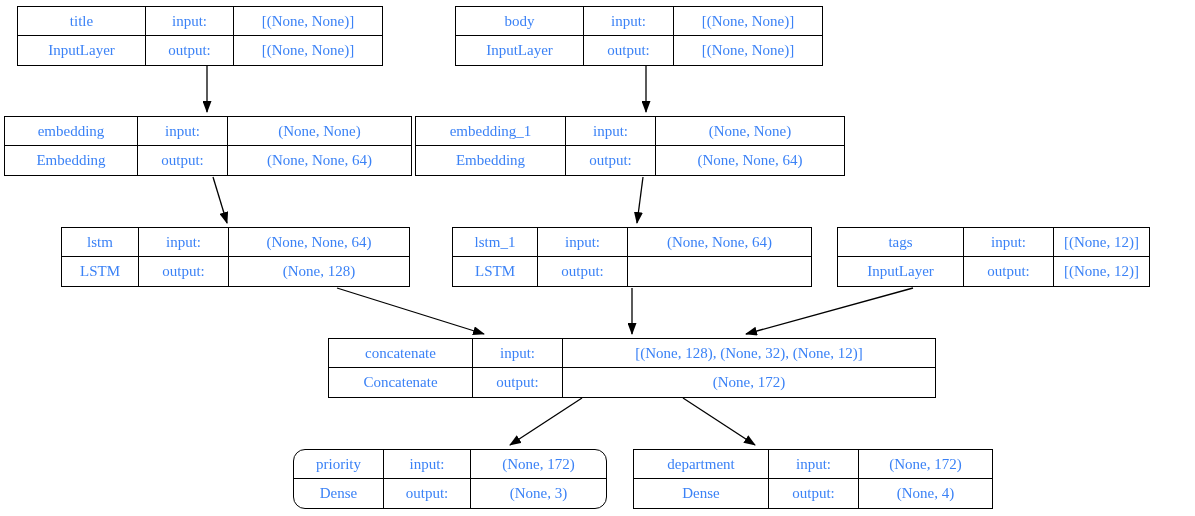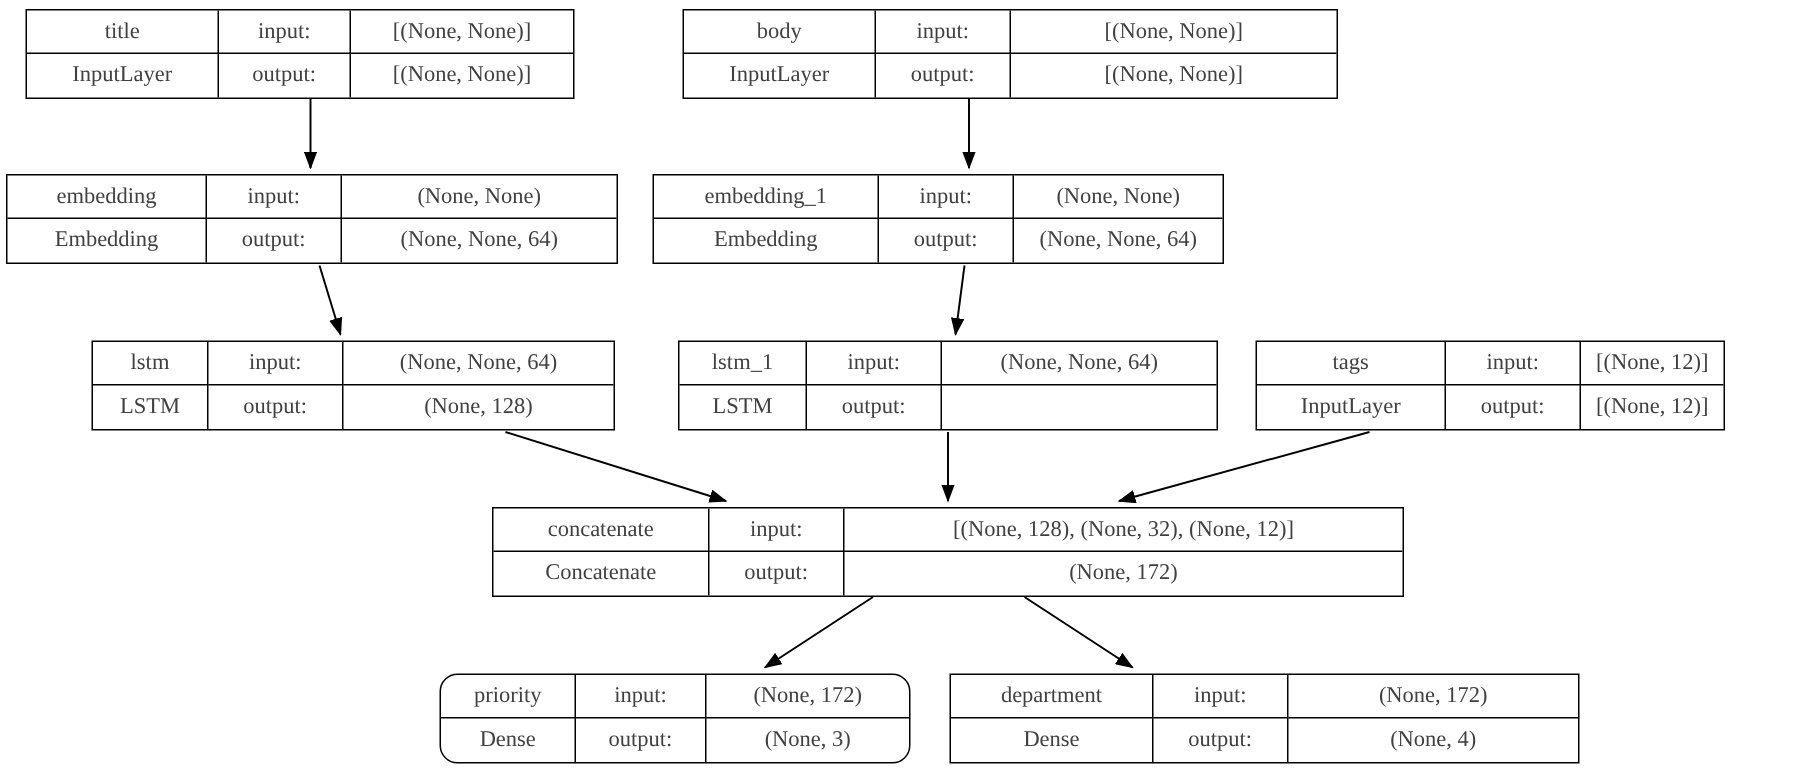--- a/index.html
+++ b/index.html
@@ -26,21 +26,21 @@
     background: #ffffff;
     box-sizing: border-box;
   }
   .cell {
     display: flex;
     align-items: center;
     justify-content: center;
     border-right: 1px solid #000000;
     border-bottom: 1px solid #000000;
     font-size: 15px;
-    color: #404040;
+    color: #3b82f6;
     white-space: nowrap;
     overflow: hidden;
   }
   .cell.last-col { border-right: none; }
   .cell.bottom-row { border-bottom: none; }
   .edge-line { stroke: #000000; stroke-width: 1.3; }
 </style>
 </head>
 <body>
 
@@ -65,39 +65,39 @@
 
   <div class="node" style="left:17px; top:6px; width:366px; grid-template-columns:128px 88px 1fr;">
     <div class="cell">title</div>
     <div class="cell">input:</div>
     <div class="cell last-col">[(None, None)]</div>
     <div class="cell bottom-row">InputLayer</div>
     <div class="cell bottom-row">output:</div>
     <div class="cell bottom-row last-col">[(None, None)]</div>
   </div>
 
-  <div class="node" style="left:455px; top:6px; width:437px; grid-template-columns:128px 90px 1fr;">
+  <div class="node" style="left:455px; top:6px; width:368px; grid-template-columns:128px 90px 1fr;">
     <div class="cell">body</div>
     <div class="cell">input:</div>
     <div class="cell last-col">[(None, None)]</div>
     <div class="cell bottom-row">InputLayer</div>
     <div class="cell bottom-row">output:</div>
     <div class="cell bottom-row last-col">[(None, None)]</div>
   </div>
 
   <div class="node" style="left:4px; top:116px; width:408px; grid-template-columns:133px 90px 1fr;">
     <div class="cell">embedding</div>
     <div class="cell">input:</div>
     <div class="cell last-col">(None, None)</div>
     <div class="cell bottom-row">Embedding</div>
     <div class="cell bottom-row">output:</div>
     <div class="cell bottom-row last-col">(None, None, 64)</div>
   </div>
 
-  <div class="node" style="left:435px; top:116px; width:381px; grid-template-columns:150px 90px 1fr;">
+  <div class="node" style="left:415px; top:116px; width:430px; grid-template-columns:150px 90px 1fr;">
     <div class="cell">embedding_1</div>
     <div class="cell">input:</div>
     <div class="cell last-col">(None, None)</div>
     <div class="cell bottom-row">Embedding</div>
     <div class="cell bottom-row">output:</div>
     <div class="cell bottom-row last-col">(None, None, 64)</div>
   </div>
 
   <div class="node" style="left:61px; top:227px; width:349px; grid-template-columns:77px 90px 1fr;">
     <div class="cell">lstm</div>
@@ -136,21 +136,21 @@
 
   <div class="node" style="left:293px; top:449px; width:314px; grid-template-columns:90px 87px 1fr;border-radius:12px;">
     <div class="cell">priority</div>
     <div class="cell">input:</div>
     <div class="cell last-col">(None, 172)</div>
     <div class="cell bottom-row">Dense</div>
     <div class="cell bottom-row">output:</div>
     <div class="cell bottom-row last-col">(None, 3)</div>
   </div>
 
-  <div class="node" style="left:633px; top:449px; width:420px; grid-template-columns:135px 90px 1fr;">
+  <div class="node" style="left:633px; top:449px; width:360px; grid-template-columns:135px 90px 1fr;">
     <div class="cell">department</div>
     <div class="cell">input:</div>
     <div class="cell last-col">(None, 172)</div>
     <div class="cell bottom-row">Dense</div>
     <div class="cell bottom-row">output:</div>
     <div class="cell bottom-row last-col">(None, 4)</div>
   </div>
 
 </div>
 

